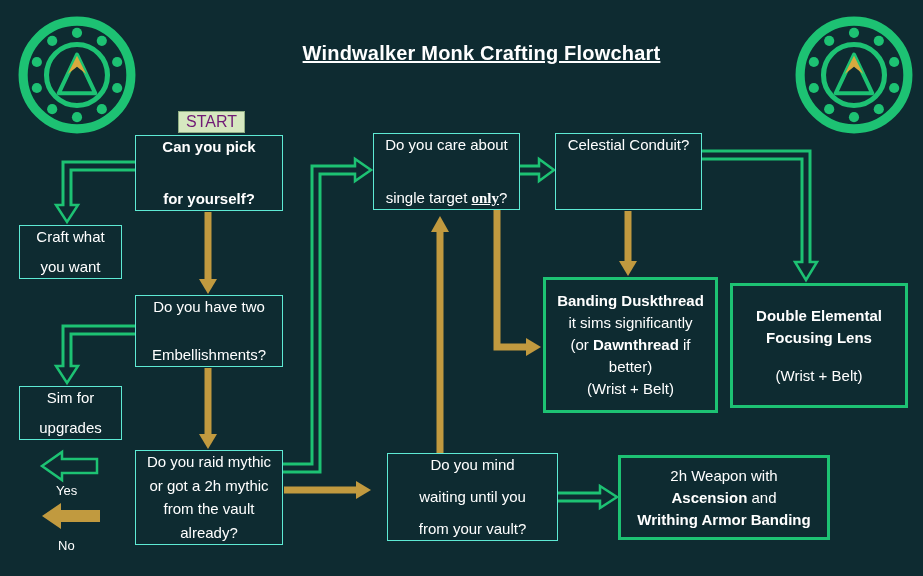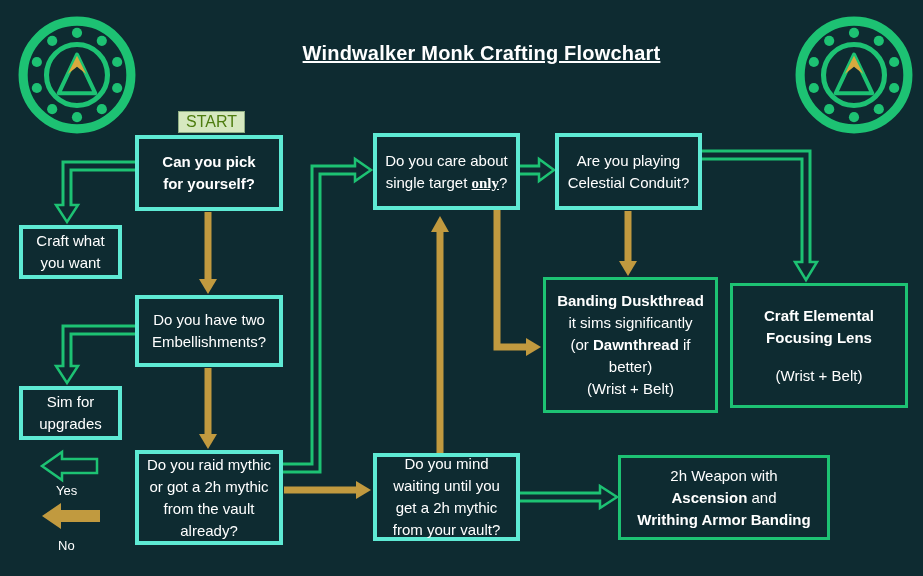--- a/index.html
+++ b/index.html
@@ -15,29 +15,29 @@
   
   .t-shaft{stroke:#c19a3f;stroke-width:7;fill:none;}
   .t-head{fill:#c19a3f;}
   .t-glyph{fill:#c19a3f;}
   .title{
     position:absolute;left:0;right:0;top:42px;text-align:center;
     font-size:20px;font-weight:bold;text-decoration:underline;letter-spacing:.2px;padding-left:40px;
   }
   .emblem{position:absolute;width:122px;height:122px;}
   .start-tag{
-    position:absolute;left:178px;top:111px;background:#d6e8c0;color:#4d7c0f;
+    position:absolute;left:178px;top:111px;background:#d6e8c0;color:#701a75;
     font-size:16px;padding:1px 7px;border:1px solid #8fae83;
   }
   .box{
     position:absolute;display:flex;flex-direction:column;justify-content:center;
     align-items:center;text-align:center;background:#0e2b31;box-sizing:border-box;
     font-size:15px;line-height:22px;
   }
-  .q{border:4px solid #5eead4;}
+  .q{border:1px solid #5eead4;justify-content:space-between;}
   .r{border:3px solid #1dc273;}
   .ln{white-space:nowrap;}
   .b{font-weight:bold;}
   .u{text-decoration:underline;font-family:Liberation Serif, serif;}
   .legend-label{position:absolute;font-size:13px;}
 </style>
 </head>
 <body>
 
 <div class="stage">
@@ -174,43 +174,41 @@
   </div>
 
   <div class="box q" style="left:373px;top:133px;width:147px;height:77px">
     <div class="ln">Do you care about</div>
     <div class="ln">
       <span>single target </span><span class="b u">only</span><span>?</span>
     </div>
   </div>
 
   <div class="box q" style="left:555px;top:133px;width:147px;height:77px">
-    <div class="ln">Are you playing</div>
     <div class="ln">Celestial Conduit?</div>
   </div>
 
-  <div class="box q" style="left:373px;top:453px;width:147px;height:88px">
+  <div class="box q" style="left:387px;top:453px;width:171px;height:88px">
     <div class="ln">Do you mind</div>
     <div class="ln">waiting until you</div>
-    <div class="ln">get a 2h mythic</div>
     <div class="ln">from your vault?</div>
   </div>
 
   <div class="box r" style="left:543px;top:277px;width:175px;height:136px">
     <div class="ln b">Banding Duskthread</div>
     <div class="ln">it sims significantly</div>
     <div class="ln">
       <span>(or </span><span class="b">Dawnthread</span><span> if</span>
     </div>
     <div class="ln">better)</div>
     <div class="ln">(Wrist + Belt)</div>
   </div>
 
   <div class="box r" style="left:730px;top:283px;width:178px;height:125px">
-    <div class="ln b">Craft Elemental</div>
+    <div class="ln b">Double Elemental</div>
     <div class="ln b">Focusing Lens</div>
     <div class="ln" style="margin-top:16px">(Wrist + Belt)</div>
   </div>
 
   <div class="box r" style="left:618px;top:455px;width:212px;height:85px">
     <div class="ln">2h Weapon with</div>
     <div class="ln">
       <span class="b">Ascension</span><span> and</span>
     </div>
     <div class="ln b">Writhing Armor Banding</div>

